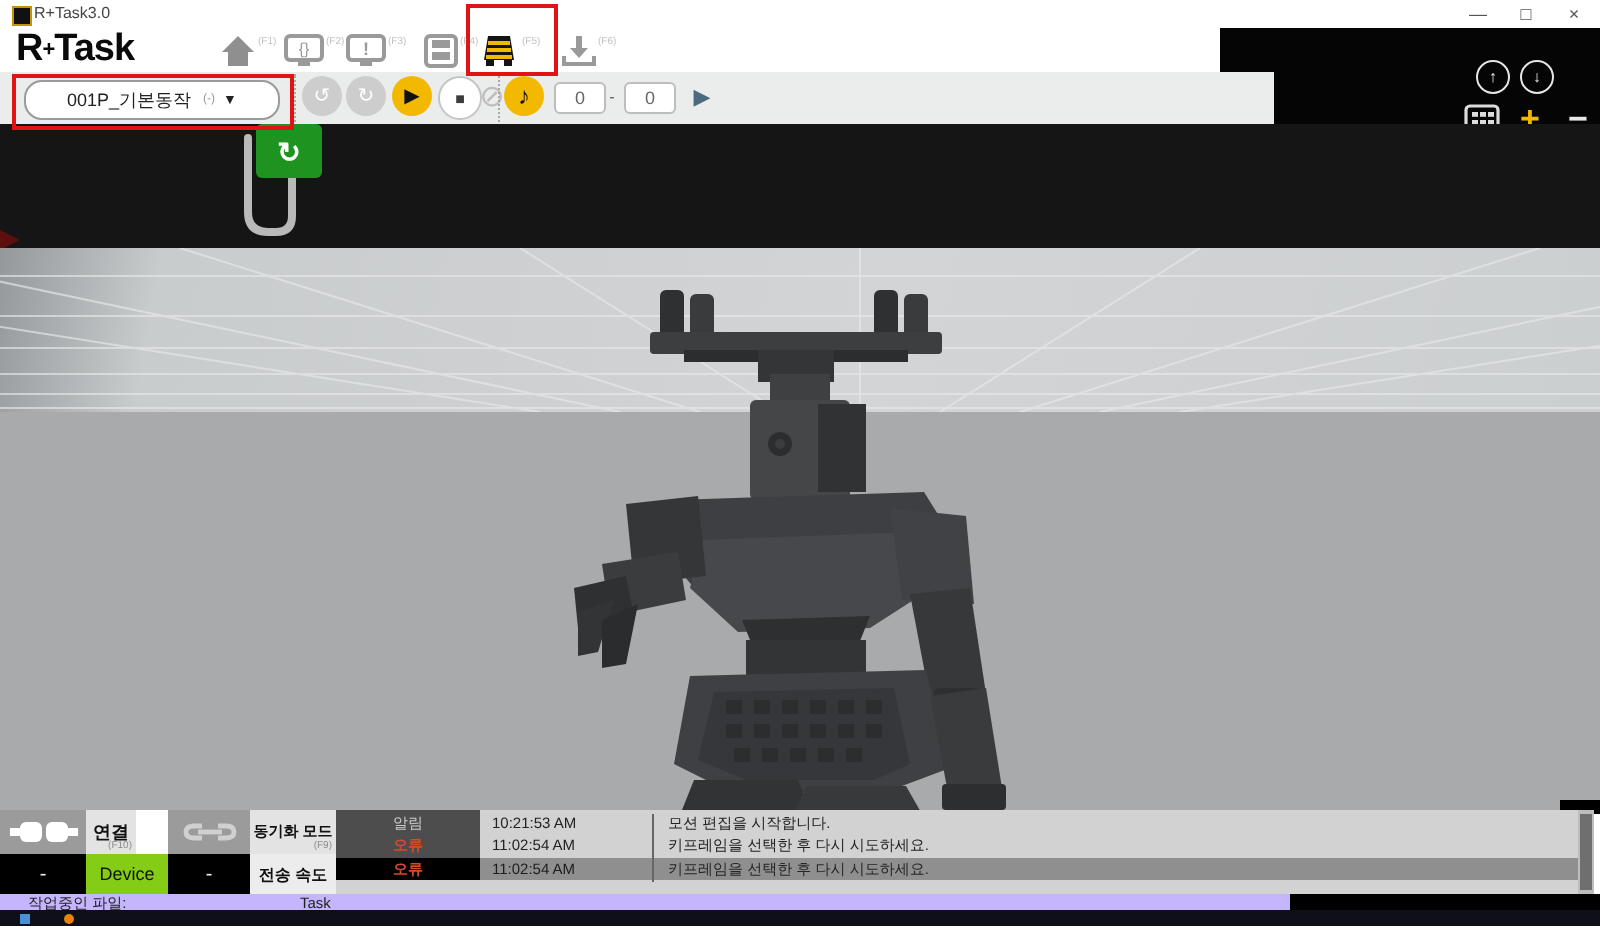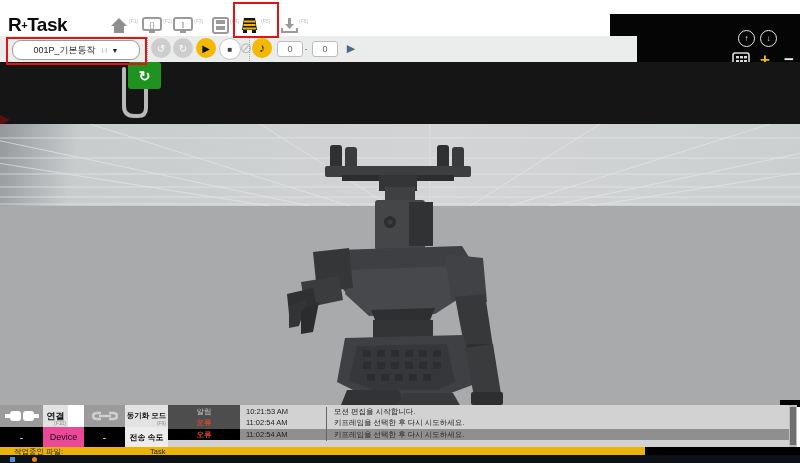--- a/index.html
+++ b/index.html
@@ -47,28 +47,35 @@
   .cellB{top:427px;height:20px;}
   .lbl-cell{background:#e3e3e3;color:#111;}
   .icon-cell{background:#9b9b9b;}
   .blk-cell{background:#000;color:#f0f0f0;font-size:10px;}
   .hint-sub{font-size:5px;color:#8a8a8a;position:absolute;right:2px;bottom:1px;font-weight:normal;}
   #log-panel{left:168px;top:405px;width:629px;height:42px;background:#d2d2d2;}
   .log-type{left:0;width:72px;font-size:7.5px;text-align:center;}
   .log-time{left:78px;width:76px;font-size:7.5px;color:#222;}
   .log-msg{left:166px;width:440px;font-size:7.5px;color:#222;white-space:nowrap;overflow:hidden;}
   .t-warn{color:#c9c9c9;} .t-err{color:#d44a2a;font-weight:bold;}
-  #footer{left:0;top:447px;width:645px;height:8px;background:#eab308;font-size:7.5px;color:#222;}
+  #footer{left:0;top:447px;width:645px;height:8px;background:#c4b5fd;font-size:7.5px;color:#222;}
   #taskbar{left:0;top:455px;width:800px;height:8px;background:#0d1117;}
 </style>
 </head>
 <body>
 
 <div id="app">
 
+  <div class="abs" id="titlebar">
+    <div class="abs" style="left:6px;top:3px;width:8px;height:8px;background:#111;border:1px solid #c79400;"></div>
+    <div class="abs" id="title-text">R+Task3.0</div>
+    <div class="abs ctr winbtn" style="left:728px;">—</div>
+    <div class="abs ctr winbtn" style="left:752px;">□</div>
+    <div class="abs ctr winbtn" style="left:776px;">×</div>
+  </div>
 
   <div class="abs" id="header"></div>
   <div class="abs ctr" id="logo">
     <span>R</span>
       <sup>+</sup>
       <span>Task</span>
   </div>
 
   <div class="abs tb-icon" style="left:110px;width:18px;">
     <svg width="18" height="17" viewBox="0 0 18 17">
@@ -285,21 +292,21 @@
         <path d="M10,3 L6,3 Q2,3 2,6 Q2,9 6,9 L10,9" fill="none" stroke="#d0d0d0" stroke-width="2.4"></path>
         <path d="M18,3 L22,3 Q26,3 26,6 Q26,9 22,9 L18,9" fill="none" stroke="#d0d0d0" stroke-width="2.4"></path>
         <line x1="8" y1="6" x2="20" y2="6" stroke="#d0d0d0" stroke-width="2.4"></line>
       </svg>
   </div>
   <div class="abs ctr cellA lbl-cell" style="left:125px;width:43px;font-size:7.5px;font-weight:bold;">
     <span>동기화 모드</span>
     <span class="hint-sub">(F9)</span>
   </div>
   <div class="abs ctr cellB blk-cell" style="left:0;width:43px;">-</div>
-  <div class="abs ctr cellB lbl-cell" style="left:43px;width:41px;font-size:9px;background:#ec4899;">Device</div>
+  <div class="abs ctr cellB lbl-cell" style="left:43px;width:41px;font-size:9px;background:#84cc16;">Device</div>
   <div class="abs ctr cellB blk-cell" style="left:84px;width:41px;">-</div>
   <div class="abs ctr cellB lbl-cell" style="left:125px;width:43px;font-size:8px;font-weight:bold;background:#ececec;">전송 속도</div>
 
   <div class="abs" id="log-panel">
     <div class="abs" style="left:0;top:0;width:72px;height:24px;background:#4d4d4d;"></div>
     <div class="abs" style="left:0;top:24px;width:72px;height:11px;background:#000;"></div>
     <div class="abs" style="left:72px;top:24px;width:557px;height:11px;background:#8f8f8f;"></div>
     <div class="abs" style="left:158px;top:2px;width:1px;height:34px;background:#666;"></div>
 
     <div>

